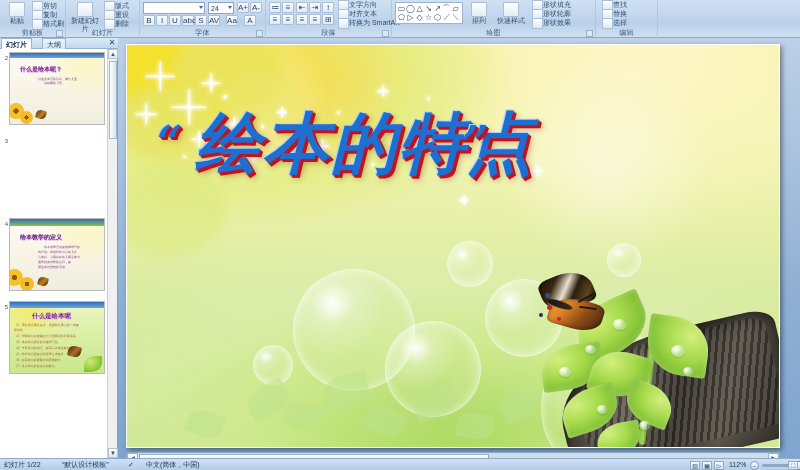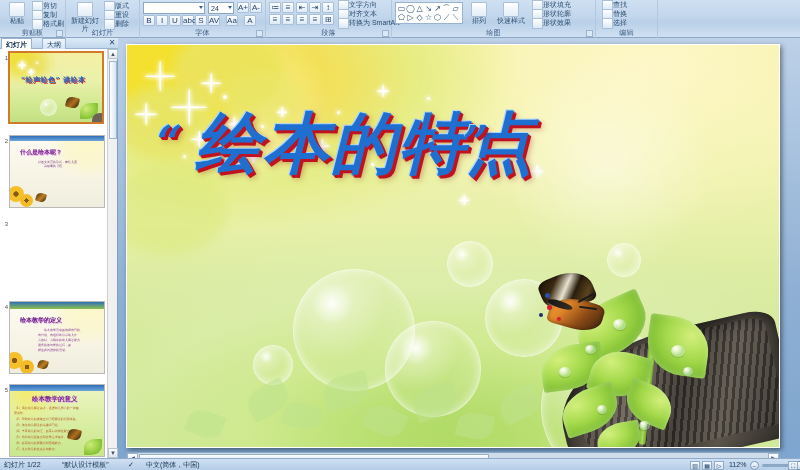--- a/index.html
+++ b/index.html
@@ -513,37 +513,20 @@
           <span>幻灯片</span>
         </div>
         <div class="ptab" style="left:42px;">
           <span>大纲</span>
         </div>
         <div id="paneclose">✕</div>
       </div>
 
       <div id="thumblist">
 
-        <div class="tnrow active">
-          <div class="tnnum">1</div>
-          <div class="tn">
-            <div class="mini bg-title">
-              <div class="blob" style="left:-6px;top:-6px;width:34px;height:26px;background:#f0df3a;"></div>
-              <div class="blob" style="left:14px;top:4px;width:22px;height:18px;background:#e9dc55;"></div>
-              <div class="star" style="left:8px;top:8px;width:8px;height:8px;"></div>
-              <div class="star" style="left:18px;top:16px;width:6px;height:6px;"></div>
-              <div class="dot" style="left:26px;top:9px;width:2px;height:2px;"></div>
-              <div class="mt" style="left:11px;top:22px;font-size:7px;color:#1f6fd0;text-shadow:1px 1px 0 #c1121f;letter-spacing:.5px;">“绘声绘色” 谈绘本</div>
-              <div style="position:absolute;left:56px;top:44px;width:13px;height:11px;background:linear-gradient(120deg,#3a2a14,#b0701e 55%,#241a0c);border-radius:50% 14% 50% 14%;transform:rotate(14deg);"></div>
-              <div style="position:absolute;left:70px;top:50px;width:18px;height:16px;background:radial-gradient(ellipse at 35% 35%,#cdec78,#8fc93c 60%,#63a326);border-radius:60% 8% 60% 8%;"></div>
-              <div style="position:absolute;left:82px;top:60px;width:16px;height:14px;background:#6c6258;border-radius:50% 10% 6% 30%;"></div>
-              <div class="bub" style="left:30px;top:46px;width:17px;height:17px;"></div>
-            </div>
-          </div>
-        </div>
 
         <div class="tnrow">
           <div class="tnnum">2</div>
           <div class="tn">
             <div class="mini bg-pink">
               <div class="hdr"></div>
               <div class="mt" style="left:10px;top:12px;font-size:6px;color:#7a1f8e;text-shadow:.5px .5px 0 #e0a6ea;">什么是绘本呢？</div>
               <div class="mb" style="left:28px;top:24px;">以图文并茂的形式，来给儿童</div>
               <div class="mb" style="left:34px;top:28px;">讲故事的书籍。</div>
               <div style="position:absolute;left:-2px;top:50px;width:16px;height:16px;border-radius:50%;background:radial-gradient(circle,#8a5a12 0 22%,#f5c02a 24% 100%);"></div>
@@ -573,21 +556,21 @@
               <div style="position:absolute;left:28px;top:58px;width:10px;height:9px;background:linear-gradient(120deg,#4a3318,#c2801f 55%,#2b1d0d);border-radius:50% 14% 50% 14%;transform:rotate(16deg);"></div>
             </div>
           </div>
         </div>
 
         <div class="tnrow">
           <div class="tnnum">5</div>
           <div class="tn">
             <div class="mini bg-green">
               <div class="hdr" style="height:6px;background:linear-gradient(to bottom,#2f6fb8,#6ea6db);"></div>
-              <div class="mt" style="left:22px;top:10px;font-size:6.5px;color:#7a1f8e;text-shadow:.5px .5px 0 #eab6f2;">绘本教学的意义</div>
+              <div class="mt" style="left:22px;top:10px;font-size:6.5px;color:#7a1f8e;text-shadow:.5px .5px 0 #eab6f2;">什么是绘本呢</div>
               <div class="mb" style="left:4px;top:21px;color:#b4531f;">（1）满足幼儿阅读需求，促进幼儿身心的一种健</div>
               <div class="mb" style="left:4px;top:26px;color:#b4531f;">   康成长。</div>
               <div class="mb" style="left:4px;top:32px;color:#b4531f;">（2）帮助幼儿初步建立对书籍阅读的积极体验。</div>
               <div class="mb" style="left:4px;top:38px;color:#b4531f;">（3）激发幼儿阅读的兴趣和习惯。</div>
               <div class="mb" style="left:4px;top:44px;color:#b4531f;">（4）丰富幼儿的词汇，提高口语表达能力。</div>
               <div class="mb" style="left:4px;top:50px;color:#b4531f;">（5）培养幼儿想象力和文学艺术修养。</div>
               <div class="mb" style="left:4px;top:56px;color:#b4531f;">（6）提高幼儿的观察力和思维能力。</div>
               <div class="mb" style="left:4px;top:62px;color:#b4531f;">（7）发展幼儿的社会认知能力。</div>
               <div style="position:absolute;left:58px;top:44px;width:13px;height:11px;background:linear-gradient(120deg,#3a2a14,#b0701e 55%,#241a0c);border-radius:50% 14% 50% 14%;transform:rotate(14deg);"></div>
               <div style="position:absolute;left:74px;top:54px;width:18px;height:16px;background:radial-gradient(ellipse at 35% 35%,#cdec78,#8fc93c 60%,#63a326);border-radius:60% 8% 60% 8%;"></div>

